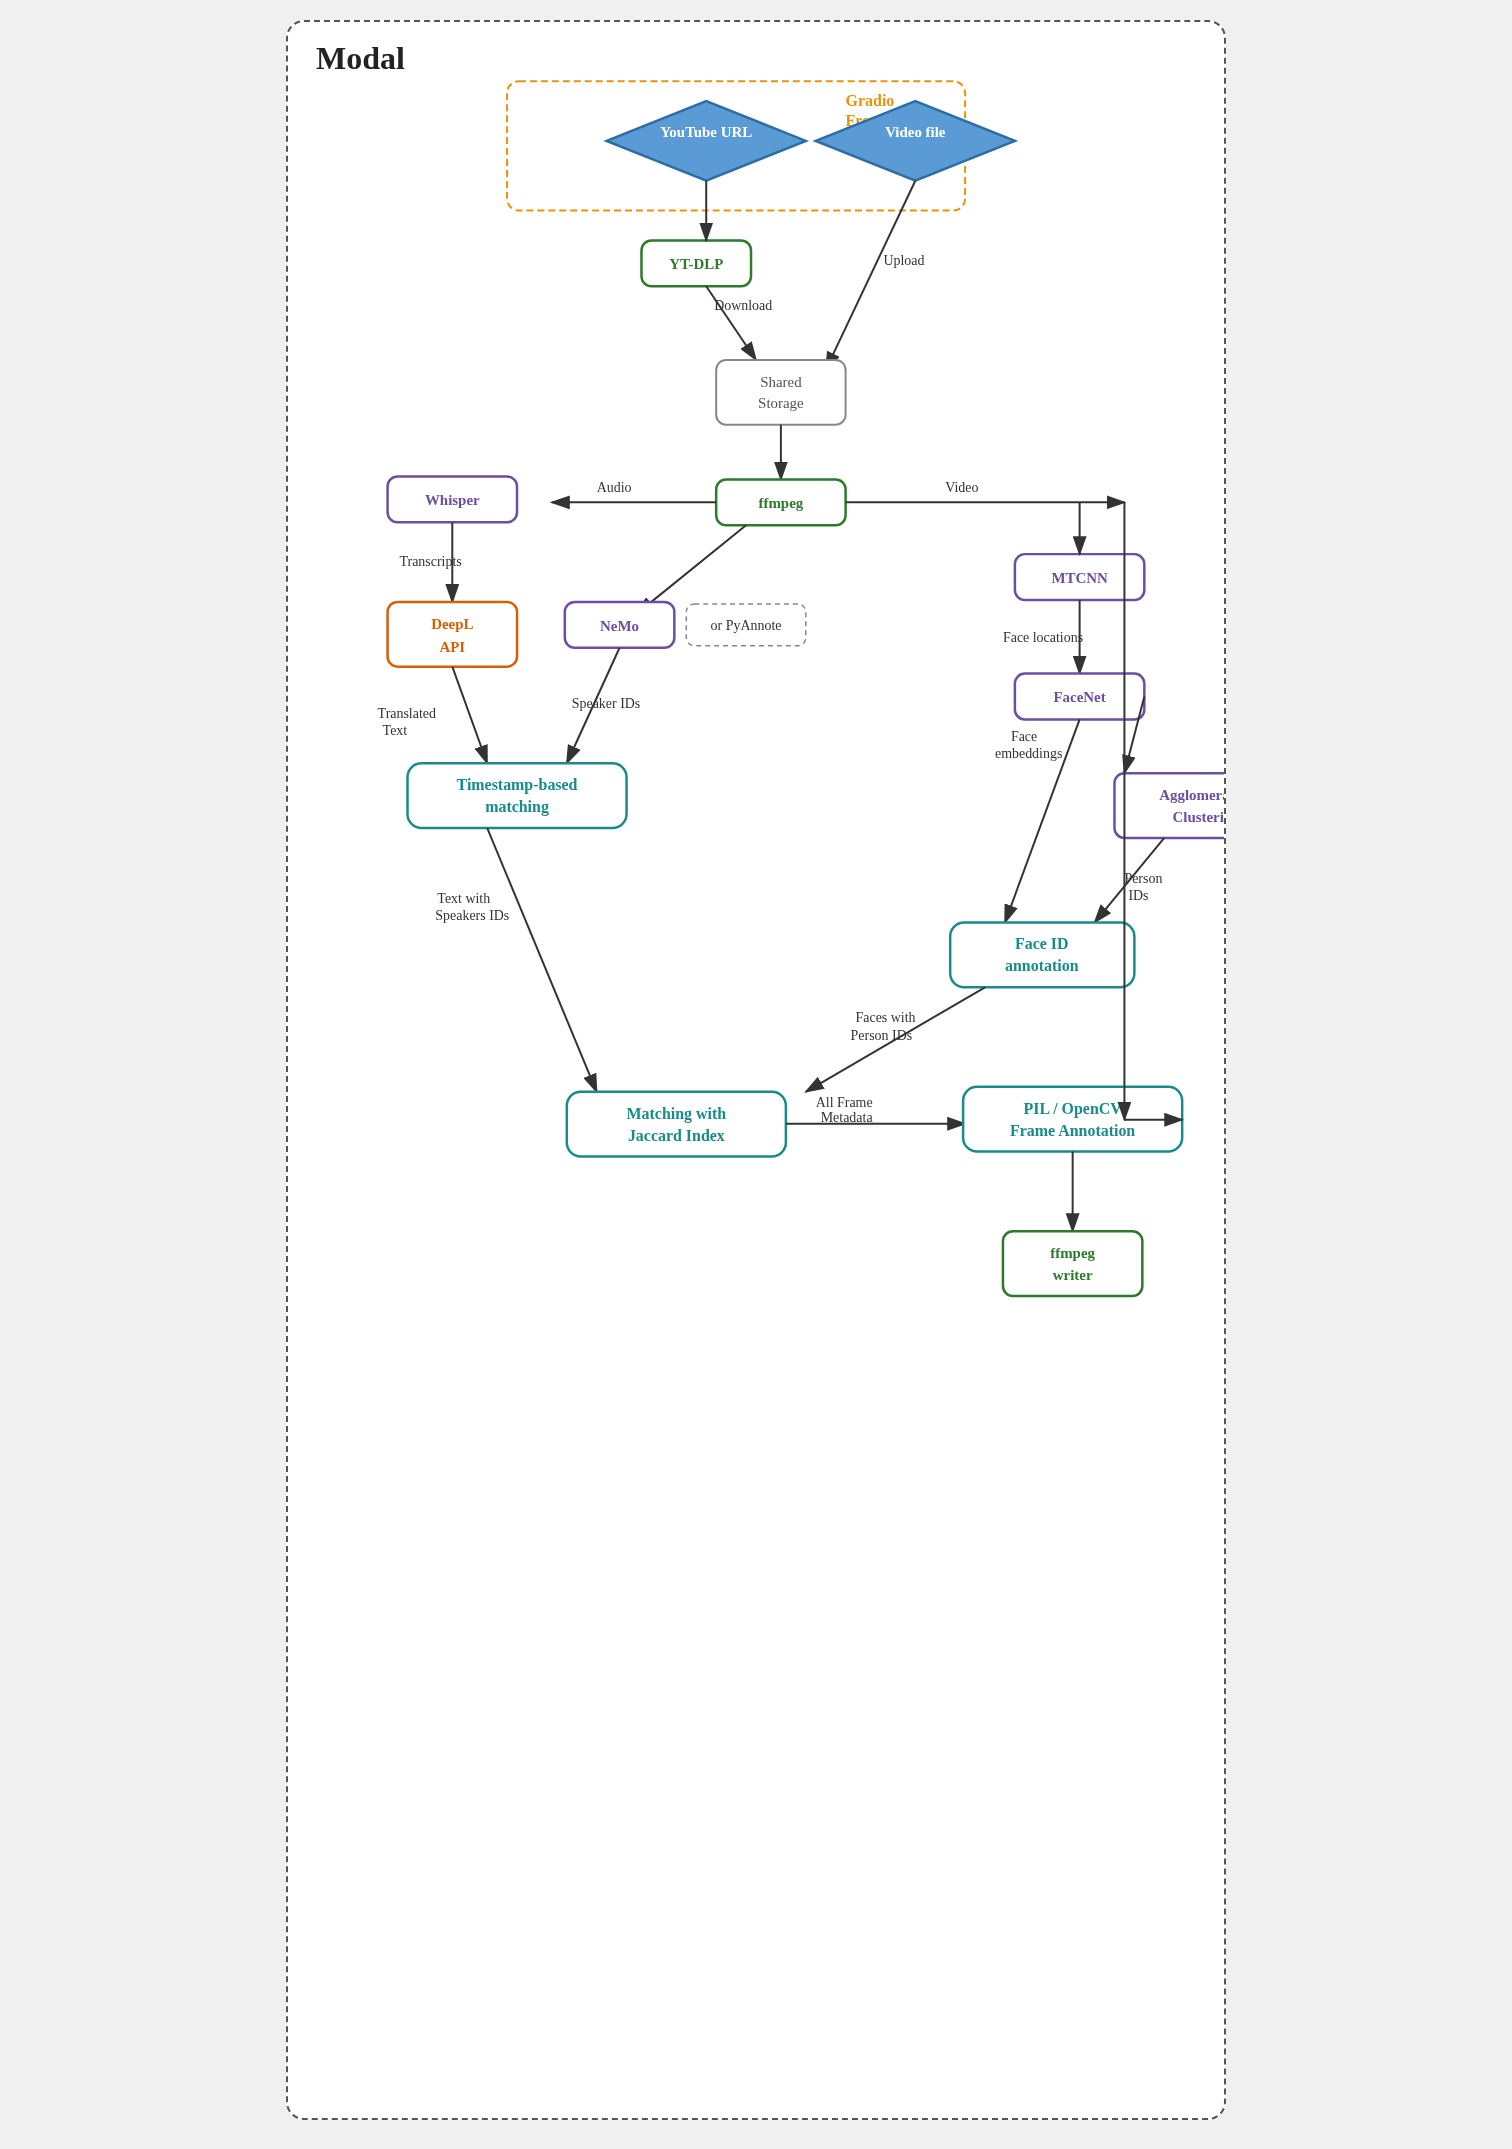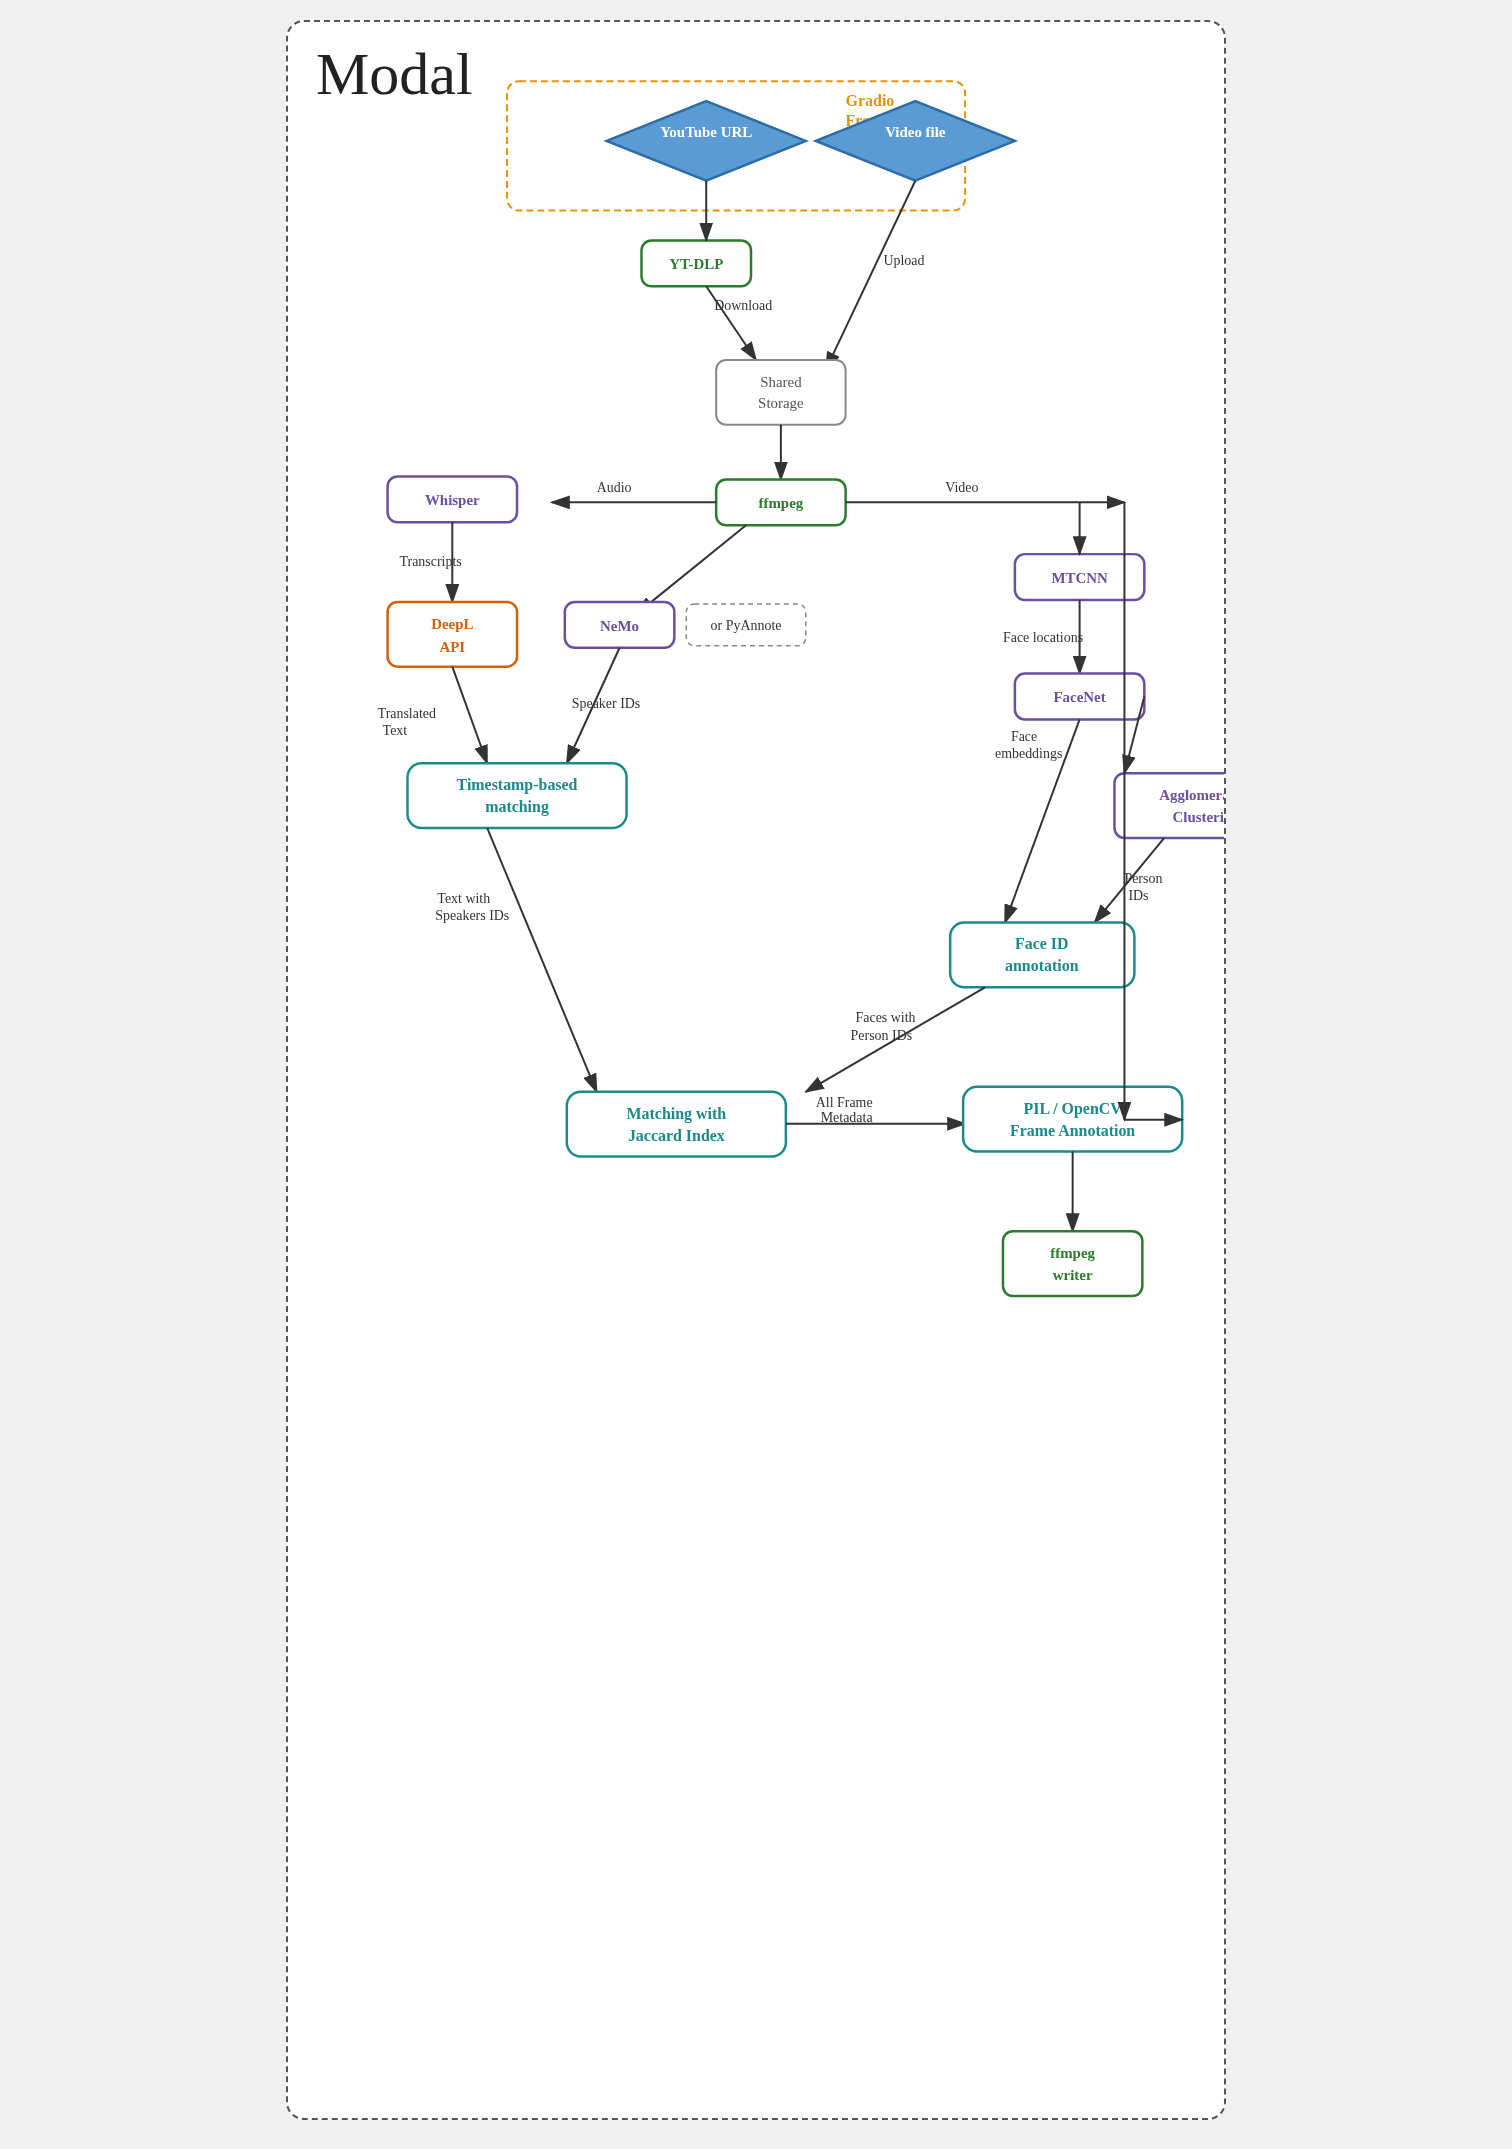--- a/index.html
+++ b/index.html
@@ -14,22 +14,22 @@
     .page {
       width: 940px;
       min-height: 2100px;
       background: white;
       border: 2.5px dashed #555;
       border-radius: 18px;
       position: relative;
       padding: 20px;
     }
     .page-title {
-      font-size: 60px;
-      font-weight: normal;
+      font-size: 32px;
+      font-weight: bold;
       color: #222;
       position: absolute;
       top: 18px;
       left: 28px;
       font-family: 'Comic Sans MS', cursive;
     }
     svg.diagram {
       width: 100%;
       height: 2060px;
       position: absolute;

